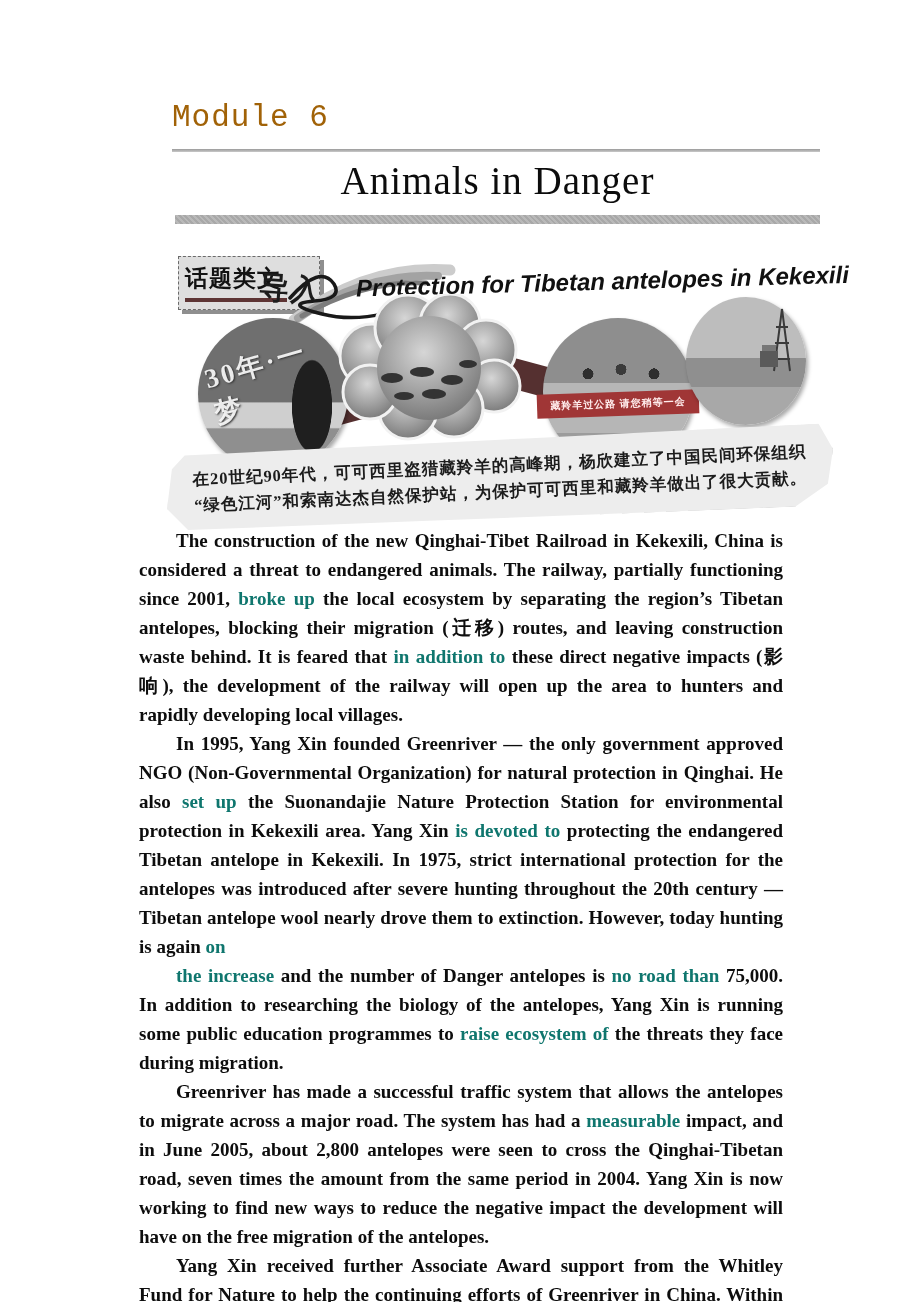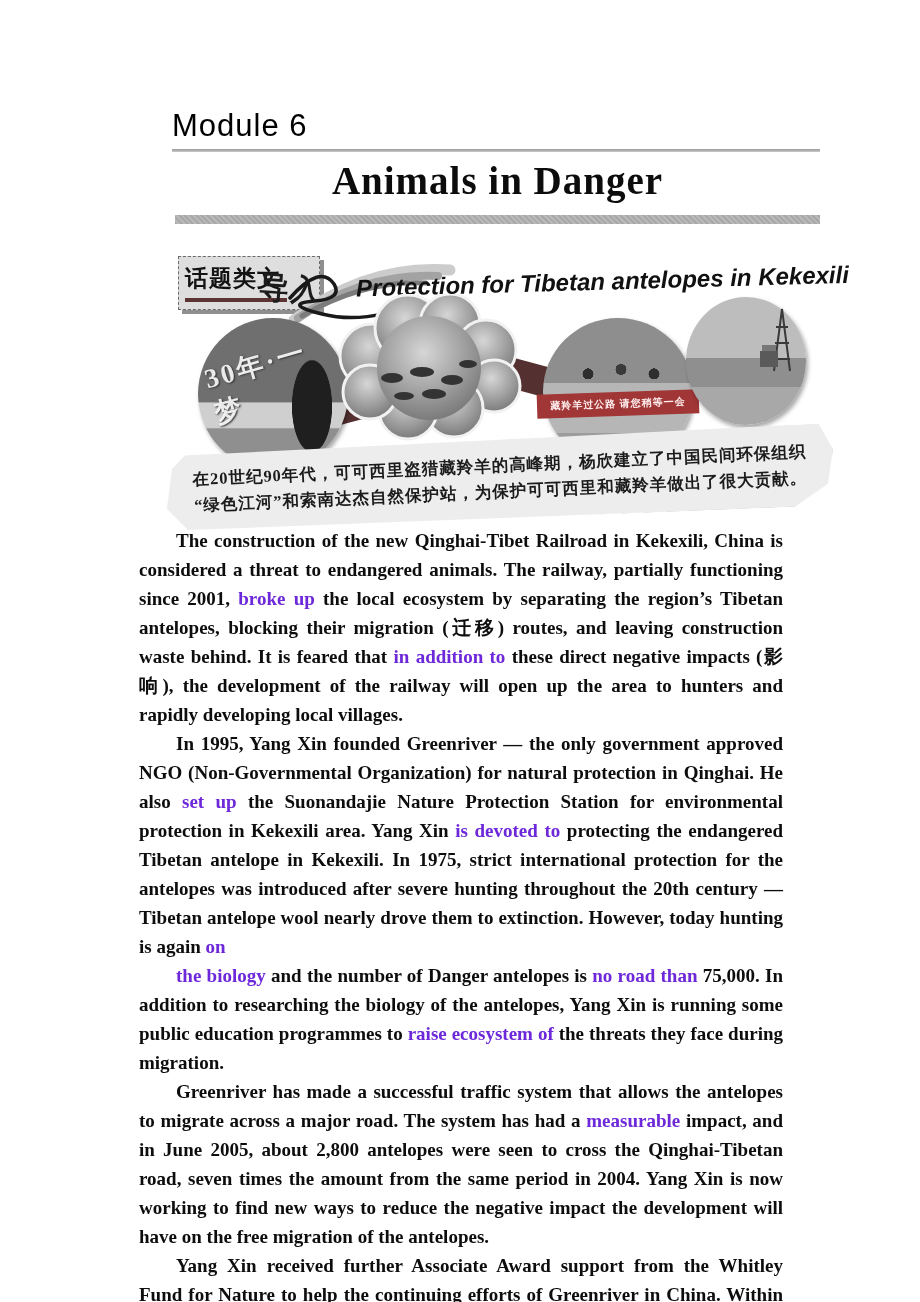--- a/index.html
+++ b/index.html
@@ -1,25 +1,25 @@
 <!DOCTYPE html>
 <html><head>
 <meta charset="utf-8">
 <style>
   html,body{margin:0;padding:0;background:#ffffff;}
   .page{position:relative;width:920px;height:1302px;background:#fff;overflow:hidden;
         font-family:"Liberation Serif","DejaVu Serif",serif;}
 
   
-  .module-label{position:absolute;left:172px;top:108px;font-size:31px;font-weight:500;
-                color:#000000;letter-spacing:1px;font-family:Liberation Sans, sans-serif;}
+  .module-label{position:absolute;left:172px;top:100px;font-size:31px;font-weight:500;
+                color:#a16207;letter-spacing:1px;font-family:Liberation Mono, monospace;}
   .module-rule{position:absolute;left:172px;top:149px;width:648px;height:3px;
                background:linear-gradient(#9a9a9a,#c9c9c9);}
   .page-title{position:absolute;left:175px;top:158px;width:645px;margin:0;text-align:center;
-              font-size:39px;font-weight:bold;color:#0c0c0c;letter-spacing:1px;
+              font-size:39px;font-weight:normal;color:#0c0c0c;letter-spacing:1px;
               font-family:"Liberation Serif","DejaVu Serif",serif;}
   .title-underbar{position:absolute;left:175px;top:215px;width:645px;height:9px;
                   background:repeating-linear-gradient(45deg,#a8a8a8 0 2px,#b9b9b9 2px 4px);}
 
   
   .topic-box{position:absolute;left:178px;top:256px;width:140px;height:52px;background:#dedede;
              border:1px dashed #6a6a6a;box-shadow:4px 4px 0 #8f8f8f;}
   .topic-main{position:absolute;left:6px;top:6px;font-size:23px;font-weight:bold;color:#121212;
               letter-spacing:1px;white-space:nowrap;}
   .topic-underline{position:absolute;left:6px;bottom:7px;width:102px;height:4px;background:#5d3434;}
@@ -65,21 +65,21 @@
            box-shadow:3px 5px 6px rgba(0,0,0,.25);
            display:flex;flex-direction:column;justify-content:center;gap:4px;}
   .caption-line{text-align:center;font-size:16.5px;font-weight:600;color:#1c1c1c;letter-spacing:1px;}
 
   
   .article{position:absolute;left:139px;top:526px;width:644px;}
   .article p{margin:0;text-indent:37px;text-align:justify;
              font-weight:bold;font-size:19px;line-height:29px;color:#0d0d0d;
              font-family:"Liberation Serif","DejaVu Serif",serif;}
   .article p span{line-height:29px;}
-  .hl{color:#6d28d9;}
+  .hl{color:#0f766e;}
 </style>
 </head>
 <body>
 
 <div class="page">
 
   <div class="module-label">Module 6</div>
   <div class="module-rule"></div>
   <h1 class="page-title">Animals in Danger</h1>
   <div class="title-underbar"></div>
@@ -149,18 +149,18 @@
   </div>
 
   <div class="caption-strip">
     <div class="caption-line">在20世纪90年代，可可西里盗猎藏羚羊的高峰期，杨欣建立了中国民间环保组织</div>
     <div class="caption-line">“绿色江河”和索南达杰自然保护站，为保护可可西里和藏羚羊做出了很大贡献。</div>
   </div>
 
   <main class="article">
       <p><span>The construction of the new Qinghai-Tibet Railroad in Kekexili, China is considered a threat to endangered animals. The railway, partially functioning since 2001, </span><span class="hl">broke up</span><span> the local ecosystem by separating the region’s Tibetan antelopes, blocking their migration (迁移) routes, and leaving construction waste behind. It is feared that </span><span class="hl">in addition to</span><span> these direct negative impacts (影响), the development of the railway will open up the area to hunters and rapidly developing local villages.</span></p>
       <p><span>In 1995, Yang Xin founded Greenriver — the only government approved NGO (Non-Governmental Organization) for natural protection in Qinghai. He also </span><span class="hl">set up</span><span> the Suonandajie Nature Protection Station for environmental protection in Kekexili area. Yang Xin </span><span class="hl">is devoted to</span><span> protecting the endangered Tibetan antelope in Kekexili. In 1975, strict international protection for the antelopes was introduced after severe hunting throughout the 20th century — Tibetan antelope wool nearly drove them to extinction. However, today hunting is again </span><span class="hl">on</span></p>
-      <p><span class="hl">the biology</span><span> and the number of Danger antelopes is </span><span class="hl">no road than</span><span> 75,000. In addition to researching the biology of the antelopes, Yang Xin is running some public education programmes to </span><span class="hl">raise ecosystem of</span><span> the threats they face during migration.</span></p>
+      <p><span class="hl">the increase</span><span> and the number of Danger antelopes is </span><span class="hl">no road than</span><span> 75,000. In addition to researching the biology of the antelopes, Yang Xin is running some public education programmes to </span><span class="hl">raise ecosystem of</span><span> the threats they face during migration.</span></p>
       <p><span>Greenriver has made a successful traffic system that allows the antelopes to migrate across a major road. The system has had a </span><span class="hl">measurable</span><span> impact, and in June 2005, about 2,800 antelopes were seen to cross the Qinghai-Tibetan road, seven times the amount from the same period in 2004. Yang Xin is now working to find new ways to reduce the negative impact the development will have on the free migration of the antelopes.</span></p>
       <p><span>Yang Xin received further Associate Award support from the Whitley Fund for Nature to help the continuing efforts of Greenriver in China. Within the next five years, he </span></p>
     </main>
 
 </div>
 
 </body></html>

